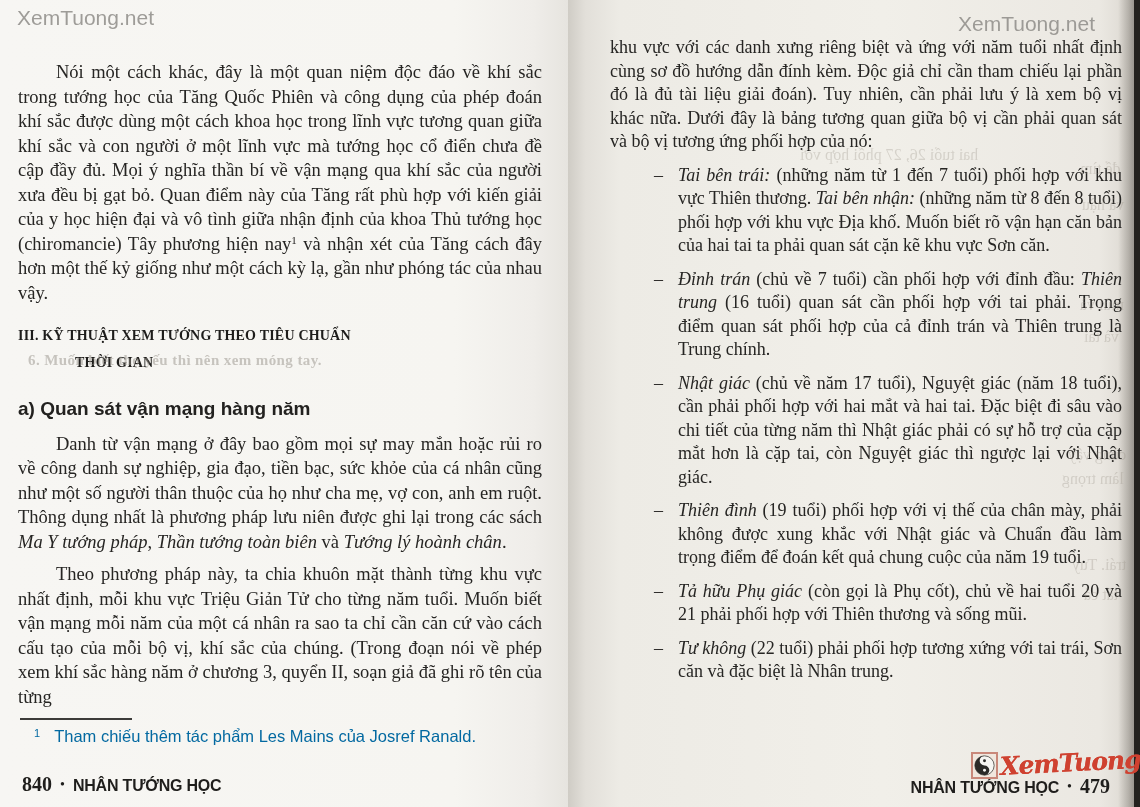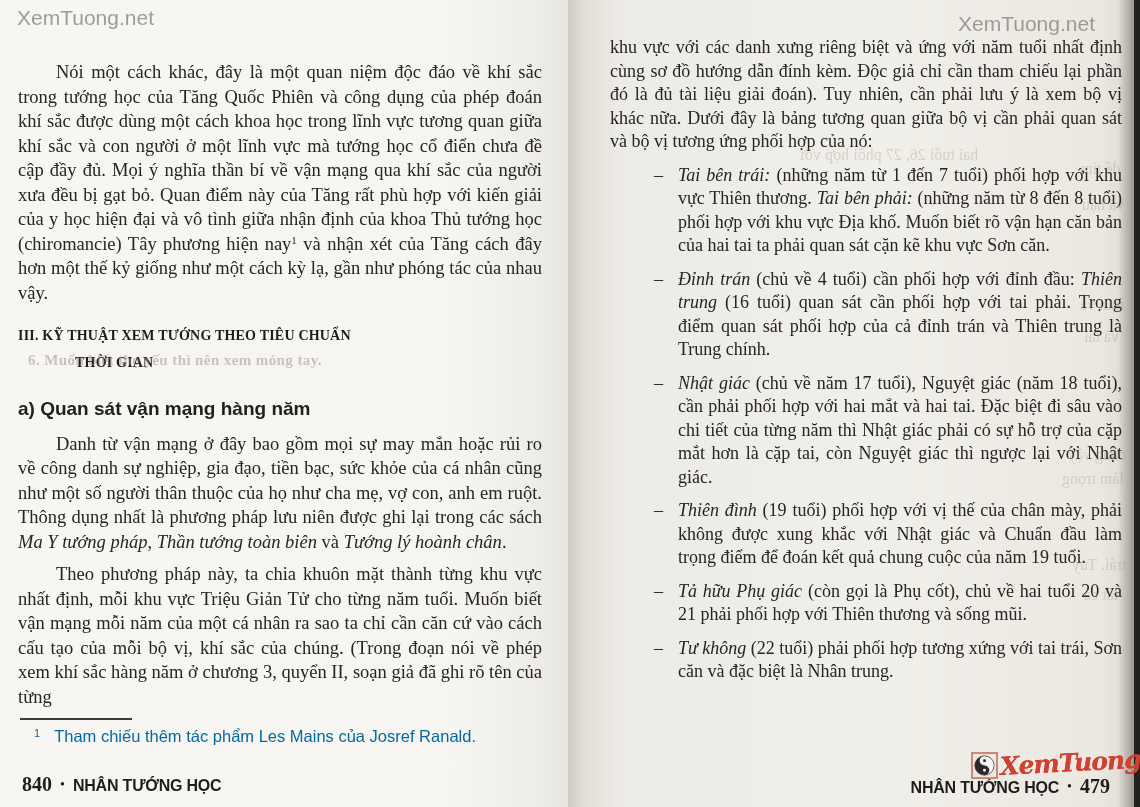--- a/index.html
+++ b/index.html
@@ -114,25 +114,25 @@
 <div class="page page-right">
   <div class="edge-shadow"></div>
   <div class="edge-strip"></div>
 </div>
 
 <div class="col col-right">
   <p><span>khu vực với các danh xưng riêng biệt và ứng với năm tuổi nhất định cùng sơ đồ hướng dẫn đính kèm. Độc giả chỉ cần tham chiếu lại phần đó là đủ tài liệu giải đoán). Tuy nhiên, cần phải lưu ý là xem bộ vị khác nữa. Dưới đây là bảng tương quan giữa bộ vị cần phải quan sát và bộ vị tương ứng phối hợp của nó:</span></p>
   <div>
     <div class="item">
       <span class="dash">–</span>
-      <span><span class="it">Tai bên trái:</span><span> (những năm từ 1 đến 7 tuổi) phối hợp với khu vực Thiên thương. </span><span class="it">Tai bên phải:</span><span> (những năm từ 8 đến 8 tuổi) phối hợp với khu vực Địa khố. Muốn biết rõ vận hạn căn bản của hai tai ta phải quan sát cặn kẽ khu vực Sơn căn.</span></span>
+      <span><span class="it">Tai bên trái:</span><span> (những năm từ 1 đến 7 tuổi) phối hợp với khu vực Thiên thương. </span><span class="it">Tai bên nhận:</span><span> (những năm từ 8 đến 8 tuổi) phối hợp với khu vực Địa khố. Muốn biết rõ vận hạn căn bản của hai tai ta phải quan sát cặn kẽ khu vực Sơn căn.</span></span>
     </div>
     <div class="item">
       <span class="dash">–</span>
-      <span><span class="it">Đỉnh trán</span><span> (chủ về 4 tuổi) cần phối hợp với đỉnh đầu: </span><span class="it">Thiên trung</span><span> (16 tuổi) quan sát cần phối hợp với tai phải. Trọng điểm quan sát phối hợp của cả đỉnh trán và Thiên trung là Trung chính.</span></span>
+      <span><span class="it">Đỉnh trán</span><span> (chủ về 7 tuổi) cần phối hợp với đỉnh đầu: </span><span class="it">Thiên trung</span><span> (16 tuổi) quan sát cần phối hợp với tai phải. Trọng điểm quan sát phối hợp của cả đỉnh trán và Thiên trung là Trung chính.</span></span>
     </div>
     <div class="item">
       <span class="dash">–</span>
       <span><span class="it">Nhật giác</span><span> (chủ về năm 17 tuổi), Nguyệt giác (năm 18 tuổi), cần phải phối hợp với hai mắt và hai tai. Đặc biệt đi sâu vào chi tiết của từng năm thì Nhật giác phải có sự hỗ trợ của cặp mắt hơn là cặp tai, còn Nguyệt giác thì ngược lại với Nhật giác.</span></span>
     </div>
     <div class="item">
       <span class="dash">–</span>
       <span><span class="it">Thiên đình</span><span> (19 tuổi) phối hợp với vị thế của chân mày, phải không được xung khắc với Nhật giác và Chuẩn đầu làm trọng điểm để đoán kết quả chung cuộc của năm 19 tuổi.</span></span>
     </div>
     <div class="item">

